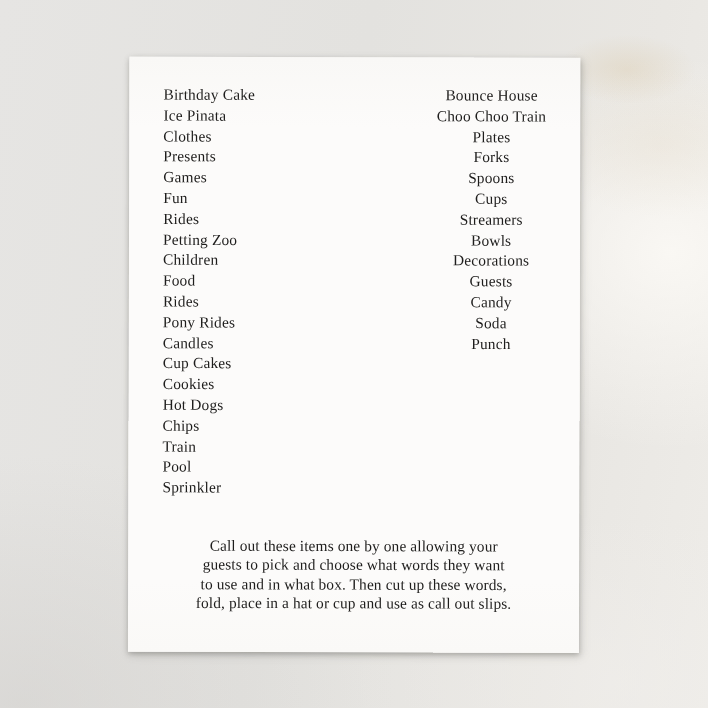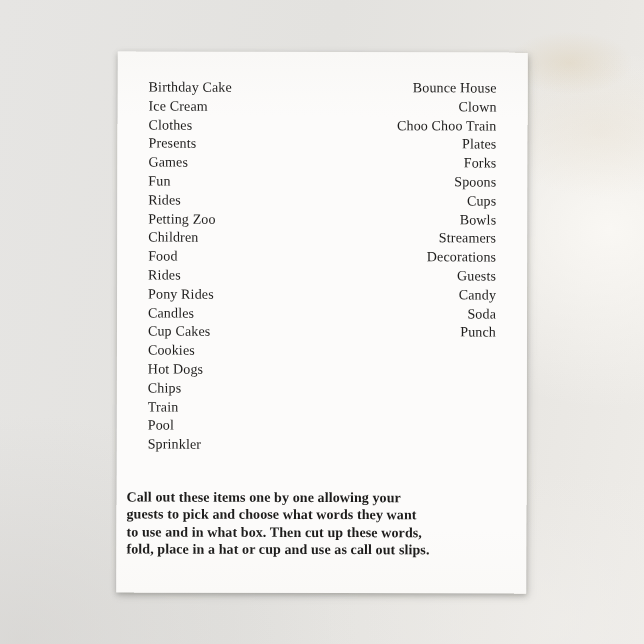--- a/index.html
+++ b/index.html
@@ -43,44 +43,44 @@
     justify-content: space-between;
   }
   .word-col {
     font-size: 14px;
     line-height: 18.8px;
     letter-spacing: 0.15px;
     color: #1e1d1c;
     white-space: nowrap;
   }
   .word-col.left  { text-align: left; }
-  .word-col.right { text-align: right; }
+  .word-col.right { text-align: center; }
 
   .instructions {
     position: absolute;
     top: 437px;
     left: 50%;
     transform: translateX(-50%);
     width: 390px;
+    text-align: center;
     font-size: 14px;
     line-height: 17.4px;
     letter-spacing: 0.1px;
     color: #1e1d1c;
     white-space: nowrap;
-    font-weight: bold;
   }
 </style>
 </head>
 <body>
 
 <div class="postcard">
   <div class="columns">
     <div class="word-col left">
       <div class="word">Birthday Cake</div>
-      <div class="word">Ice Cream</div>
+      <div class="word">Ice Pinata</div>
       <div class="word">Clothes</div>
       <div class="word">Presents</div>
       <div class="word">Games</div>
       <div class="word">Fun</div>
       <div class="word">Rides</div>
       <div class="word">Petting Zoo</div>
       <div class="word">Children</div>
       <div class="word">Food</div>
       <div class="word">Rides</div>
       <div class="word">Pony Rides</div>
@@ -88,28 +88,27 @@
       <div class="word">Cup Cakes</div>
       <div class="word">Cookies</div>
       <div class="word">Hot Dogs</div>
       <div class="word">Chips</div>
       <div class="word">Train</div>
       <div class="word">Pool</div>
       <div class="word">Sprinkler</div>
     </div>
     <div class="word-col right">
       <div class="word">Bounce House</div>
-      <div class="word">Clown</div>
       <div class="word">Choo Choo Train</div>
       <div class="word">Plates</div>
       <div class="word">Forks</div>
       <div class="word">Spoons</div>
       <div class="word">Cups</div>
+      <div class="word">Streamers</div>
       <div class="word">Bowls</div>
-      <div class="word">Streamers</div>
       <div class="word">Decorations</div>
       <div class="word">Guests</div>
       <div class="word">Candy</div>
       <div class="word">Soda</div>
       <div class="word">Punch</div>
     </div>
   </div>
 
   <div class="instructions">
     <div>Call out these items one by one allowing your</div>

